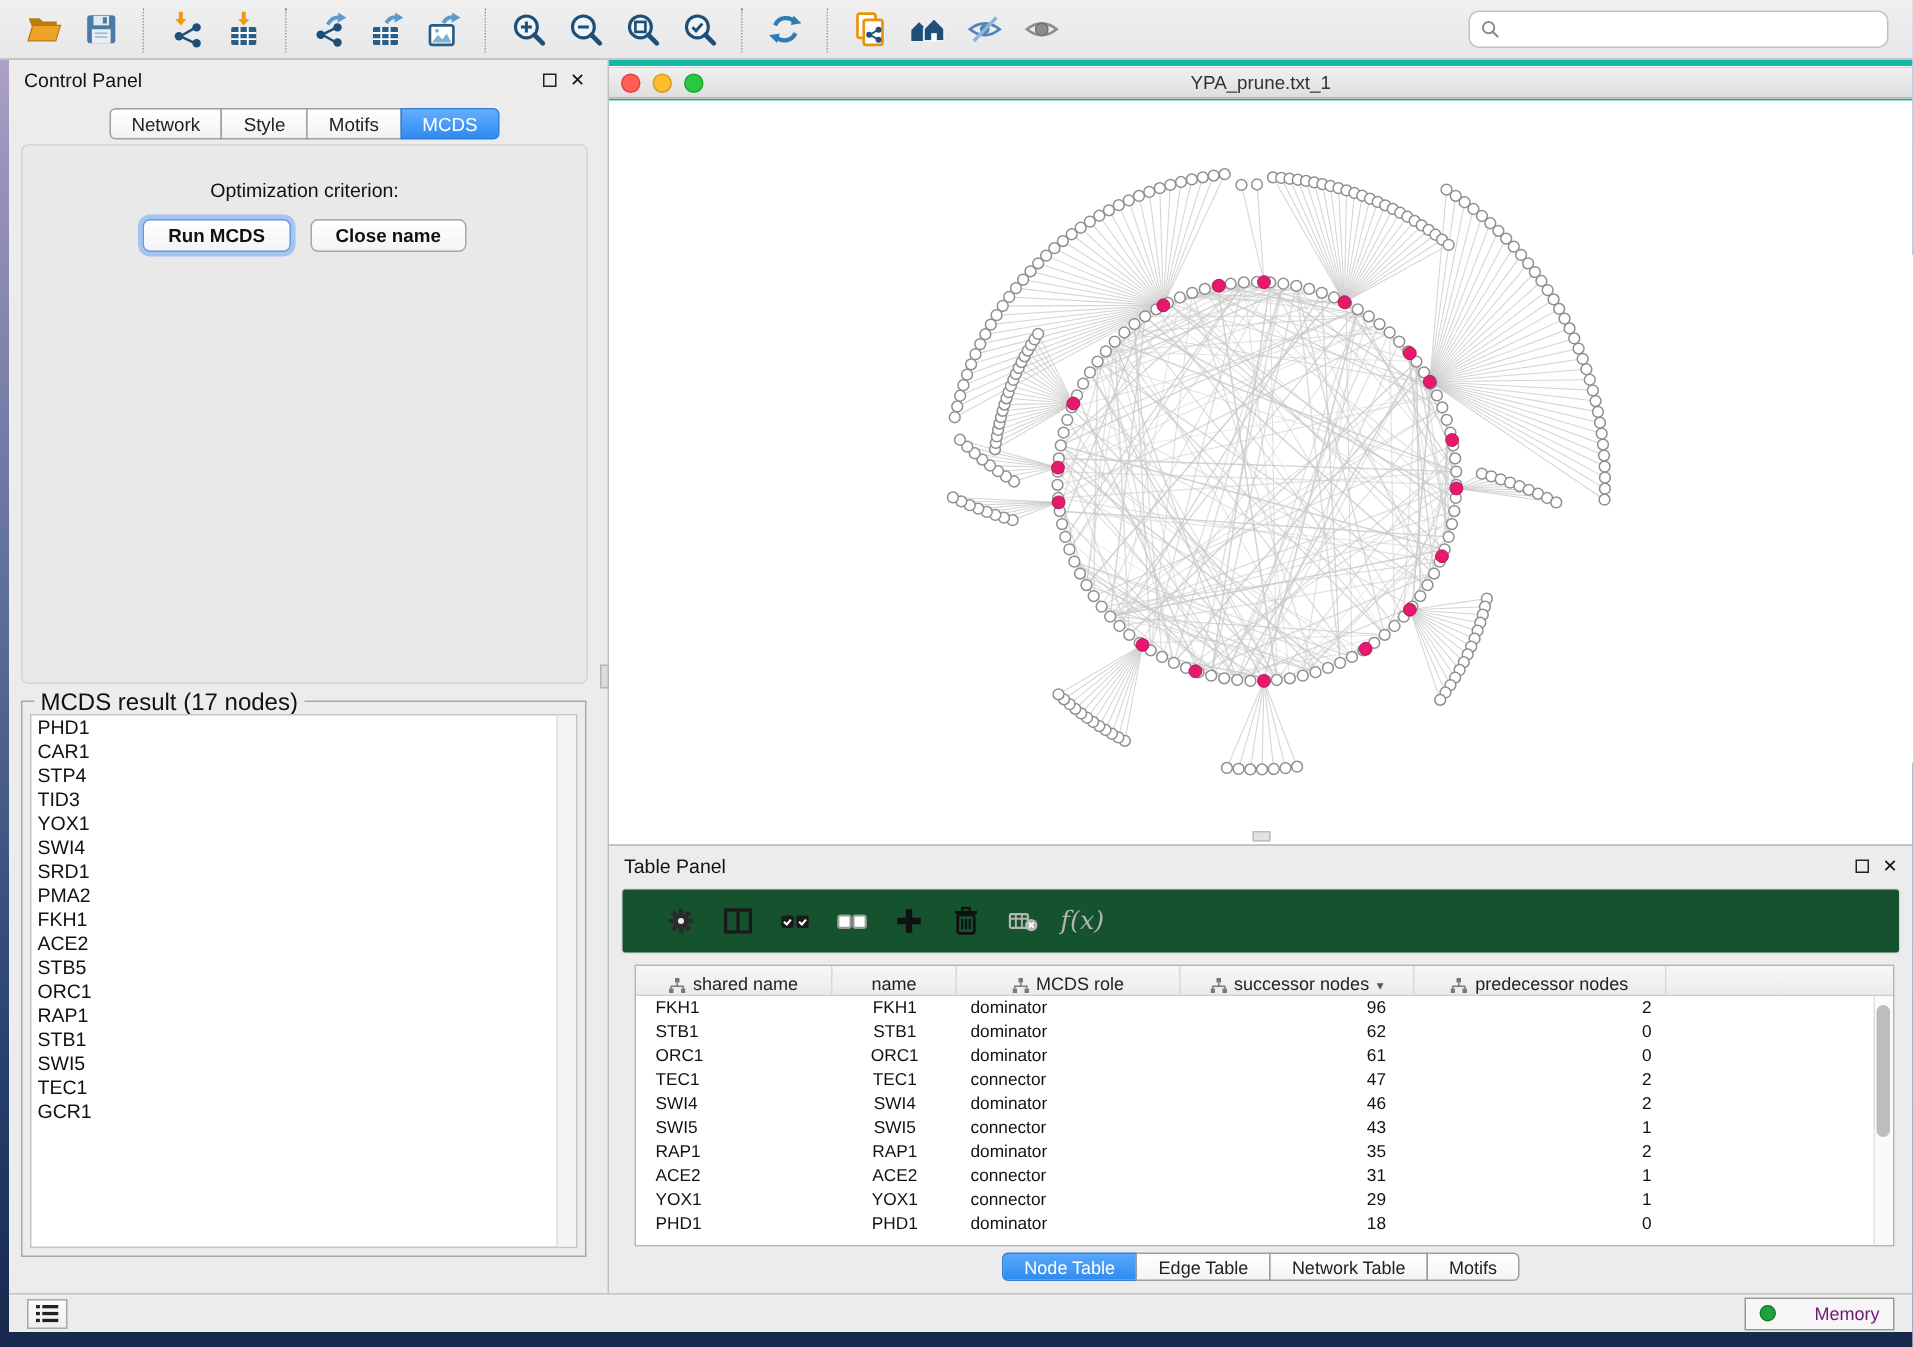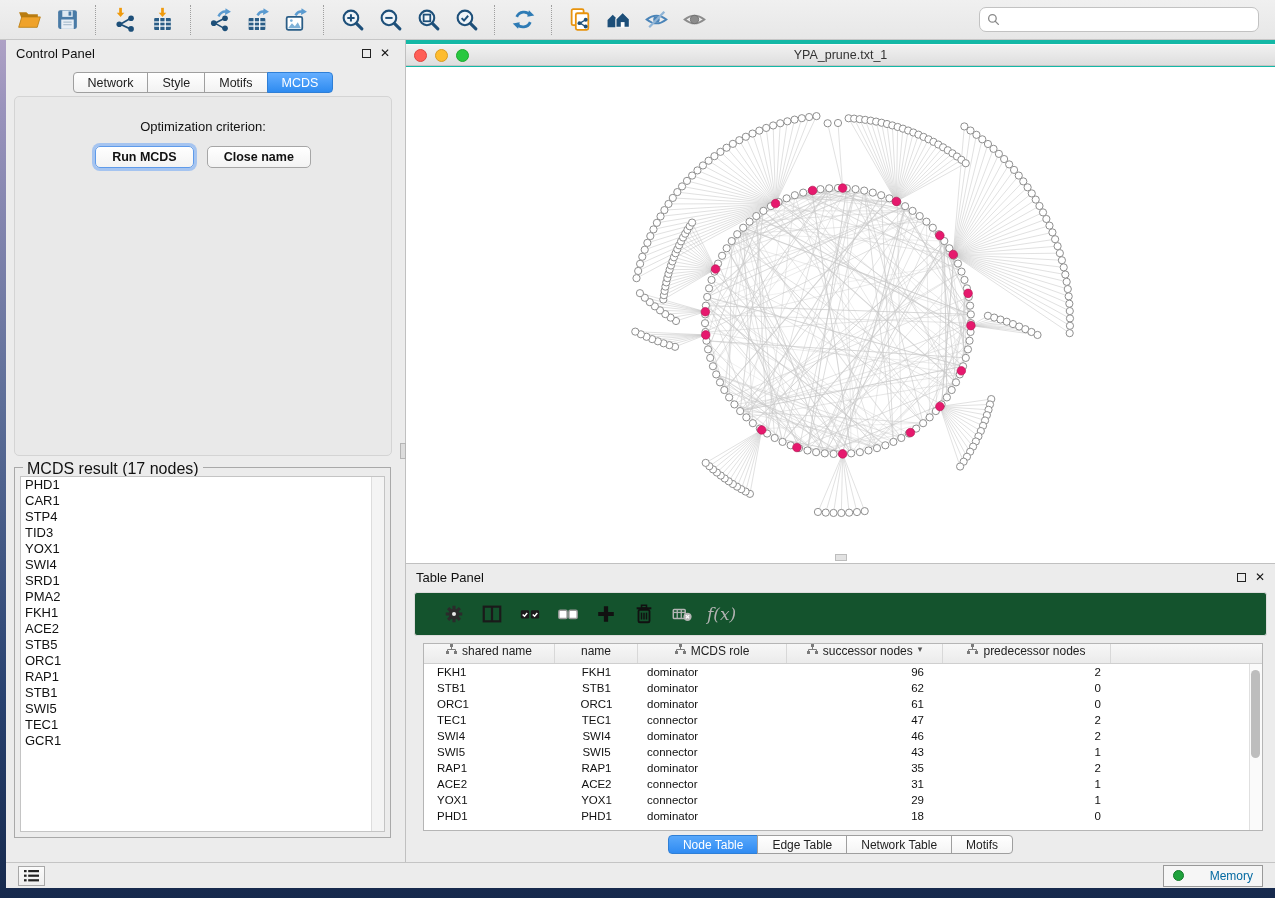--- a/index.html
+++ b/index.html
@@ -81,21 +81,21 @@
   
   #table-panel { position:absolute; left:406px; top:563px; width:869px; height:299px; background:#ececec; border-top:1px solid #c0c0c0; }
   #tp-toolbar { position:absolute; left:8px; right:8px; top:28px; height:44px; background:#14532d;
     border:1px solid #dcdcdc; border-radius:3px; display:flex; align-items:center; padding-left:20px; }
   .tp-icon { width:38px; height:30px; display:flex; align-items:center; justify-content:center; }
   .tp-icon svg { width:22px; height:22px; }
   .fx-label { font-family:"DejaVu Serif", serif; font-style:italic; font-size:17px; color:#b3b3b3; margin-left:6px; }
 
   #data-table { position:absolute; left:17px; right:12px; top:79px; height:188px; background:#fff; border:1px solid #b5b5b5; }
   #thead { display:flex; height:20px; background:linear-gradient(#f7f7f7,#ebebeb); border-bottom:1px solid #cfcfcf; }
-  .th { display:flex; align-items:flex-start; justify-content:center; gap:5px; font-size:12px; color:#222; border-right:1px solid #d8d8d8; }
+  .th { display:flex; align-items:flex-end; justify-content:center; gap:5px; font-size:12px; color:#222; border-right:1px solid #d8d8d8; }
   .th svg { width:11px; height:11px; }
   .sort-arrow { font-size:9px; color:#555; }
   .c0 { width:131px; } .c1 { width:83px; } .c2 { width:149px; } .c3 { width:156px; } .c4 { width:168px; } .cf { flex:1; border-right:none; }
   #tbody { position:absolute; left:0; right:13px; top:20px; bottom:0; overflow:hidden; }
   .trow { display:flex; height:16px; align-items:center; }
   .td { font-size:11.5px; color:#111; white-space:nowrap; }
   .td.c0 { padding-left:13px; } .td.c1 { text-align:center; } .td.c2 { padding-left:9px; }
   .td.c3 { text-align:right; padding-right:19px; } .td.c4 { text-align:right; padding-right:10px; }
   #tbl-scroll { position:absolute; right:0; top:20px; bottom:0; width:13px; background:#fafafa; border-left:1px solid #e0e0e0; }
   #tbl-thumb { position:absolute; right:2px; top:6px; width:9px; height:88px; background:#bdbdbd; border-radius:5px; }
@@ -105,21 +105,21 @@
   #tp-tabs .seg-btn.active { background:linear-gradient(#59a8fb,#2f8bf2); }
 
   
   #status-bar { position:absolute; left:6px; right:0; bottom:10px; height:26px; background:#ececec; border-top:1px solid #c4c4c4;
     display:flex; align-items:center; padding:0 12px; }
   #list-btn { width:27px; height:20px; background:linear-gradient(#fbfbfb,#eee); border:1px solid #a8a8a8;
     display:flex; align-items:center; justify-content:center; }
   #memory-btn { margin-left:auto; height:22px; background:#f6f6f6; border:1px solid #999;
     display:flex; align-items:center; padding:0 9px; gap:6px; }
   #memory-dot { width:11px; height:11px; border-radius:50%; background:#1fa23c; border:1px solid #157a2b; }
-  #memory-label { font-size:12px; color:#0369a1;margin-left:20px; }
+  #memory-label { font-size:12px; color:#701a75;margin-left:20px; }
 </style>
 </head>
 <body>
 
 <div id="toolbar">
   <div class="tb-btn">
     <svg viewBox="0 0 24 24">
         <path d="M2 5h7l2 2h9v3H4z" fill="#b97c10"></path>
         <path d="M4.6 9.5H22.4L19.4 19.5H1.6Z" fill="#efa22a" stroke="#b97c10" stroke-width="0.8"></path>
       </svg>

